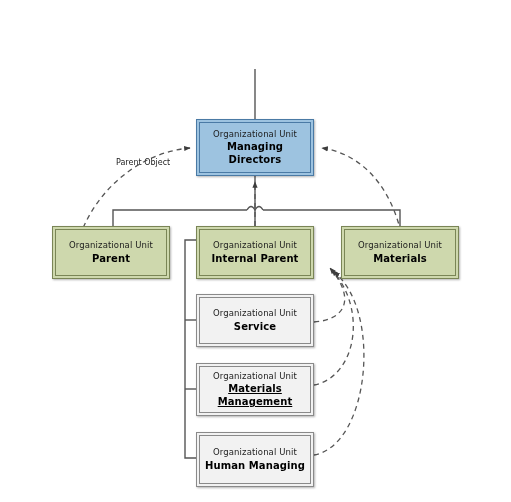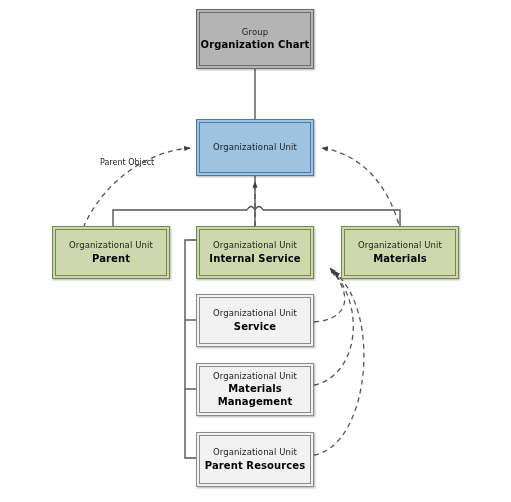--- a/index.html
+++ b/index.html
@@ -142,70 +142,65 @@
 
     <g>
       <path d="M 314 385 C 356 377, 368 310, 332 270" fill="none" stroke="#555555" stroke-width="1.3" stroke-dasharray="5,4" marker-end="url(#arrow-solid)"></path>
     </g>
 
     <g>
       <path d="M 314 455 C 370 445, 382 310, 334 272" fill="none" stroke="#555555" stroke-width="1.3" stroke-dasharray="5,4" marker-end="url(#arrow-solid)"></path>
     </g>
   </svg>
 
-  <div class="node group" style="left:196px; top:9px; width:118px; height:60px;">
-    <div class="inner">
-      <div class="type">Group</div>
-      <div class="title">Organization Chart</div>
-    </div>
-  </div>
 
   <div class="node ou-blue" style="left:196px; top:119px; width:118px; height:57px;">
     <div class="inner">
       <div class="type">Organizational Unit</div>
+      <div class="title">Managing Directors</div>
     </div>
   </div>
 
   <div class="node ou-green" style="left:52px; top:226px; width:118px; height:53px;">
     <div class="inner">
       <div class="type">Organizational Unit</div>
       <div class="title">Parent</div>
     </div>
   </div>
 
   <div class="node ou-green" style="left:196px; top:226px; width:118px; height:53px;">
     <div class="inner">
       <div class="type">Organizational Unit</div>
-      <div class="title">Internal Service</div>
+      <div class="title">Internal Parent</div>
     </div>
   </div>
 
   <div class="node ou-green" style="left:341px; top:226px; width:118px; height:53px;">
     <div class="inner">
       <div class="type">Organizational Unit</div>
       <div class="title">Materials</div>
     </div>
   </div>
 
   <div class="node ou-plain" style="left:196px; top:294px; width:118px; height:53px;">
     <div class="inner">
       <div class="type">Organizational Unit</div>
       <div class="title">Service</div>
     </div>
   </div>
 
   <div class="node ou-plain" style="left:196px; top:363px; width:118px; height:53px;">
     <div class="inner">
       <div class="type">Organizational Unit</div>
-      <div class="title" style="max-width:84px;">Materials Management</div>
+      <div class="title" style="max-width:84px;text-decoration:underline;">Materials Management</div>
     </div>
   </div>
 
   <div class="node ou-plain" style="left:196px; top:432px; width:118px; height:55px;">
     <div class="inner">
       <div class="type">Organizational Unit</div>
-      <div class="title">Parent Resources</div>
-    </div>
-  </div>
-
-  <div class="edge-label" style="left:100px; top:158px;">Parent Object</div>
+      <div class="title">Human Managing</div>
+    </div>
+  </div>
+
+  <div class="edge-label" style="left:116px; top:158px;">Parent Object</div>
 
 </div>
 
 </body></html>

